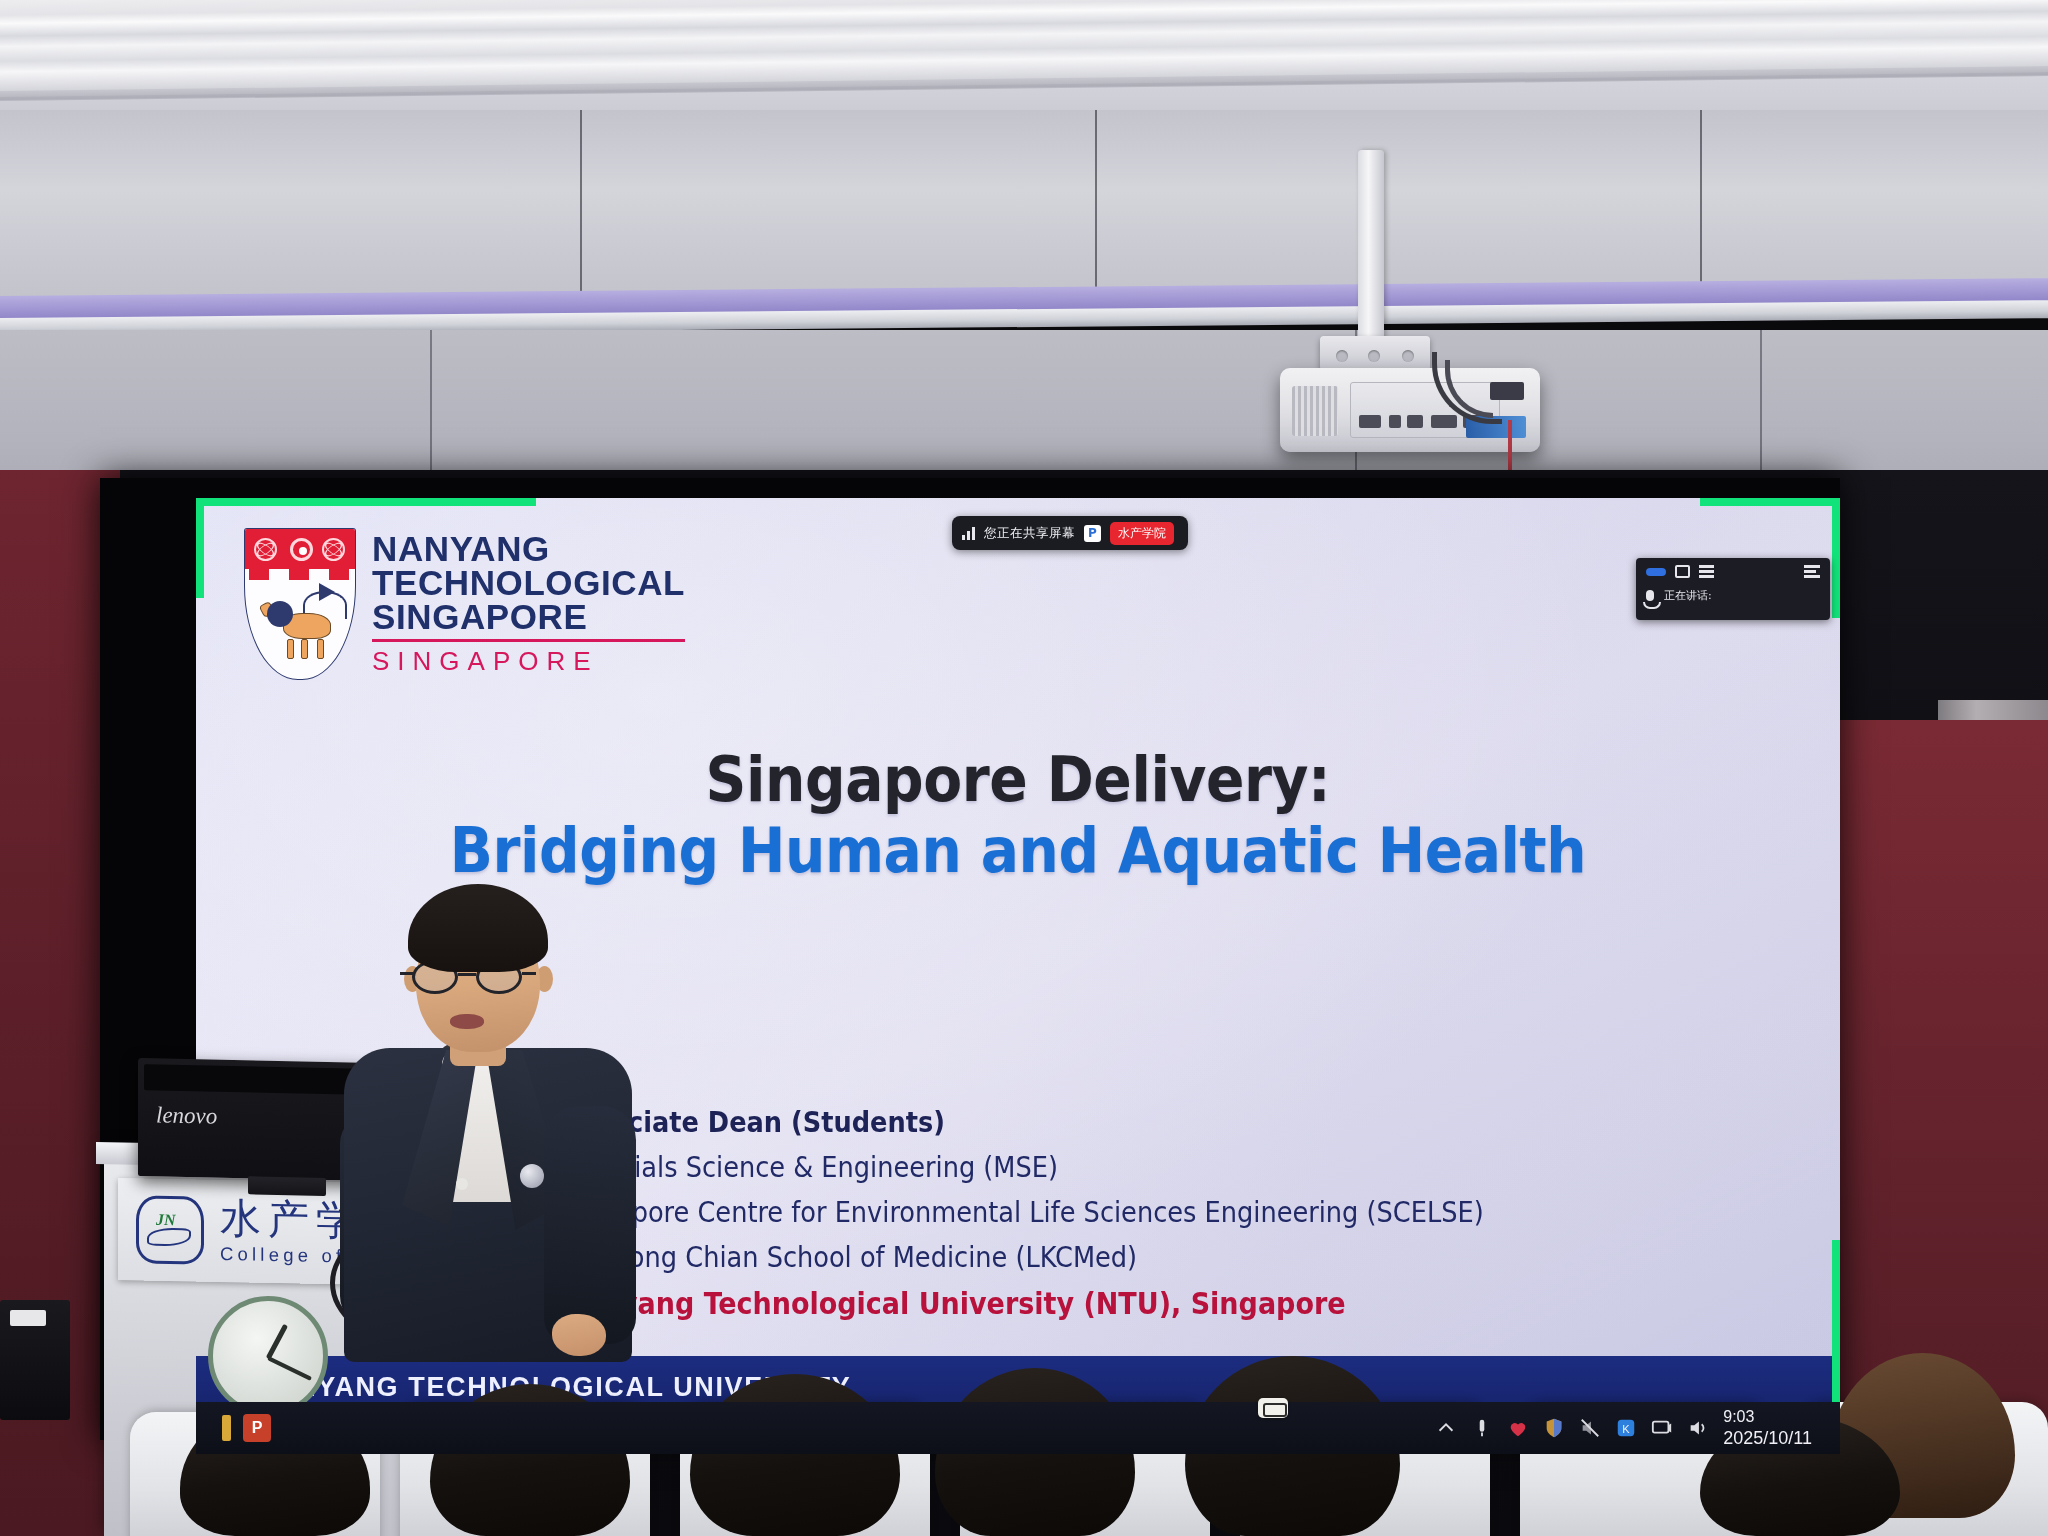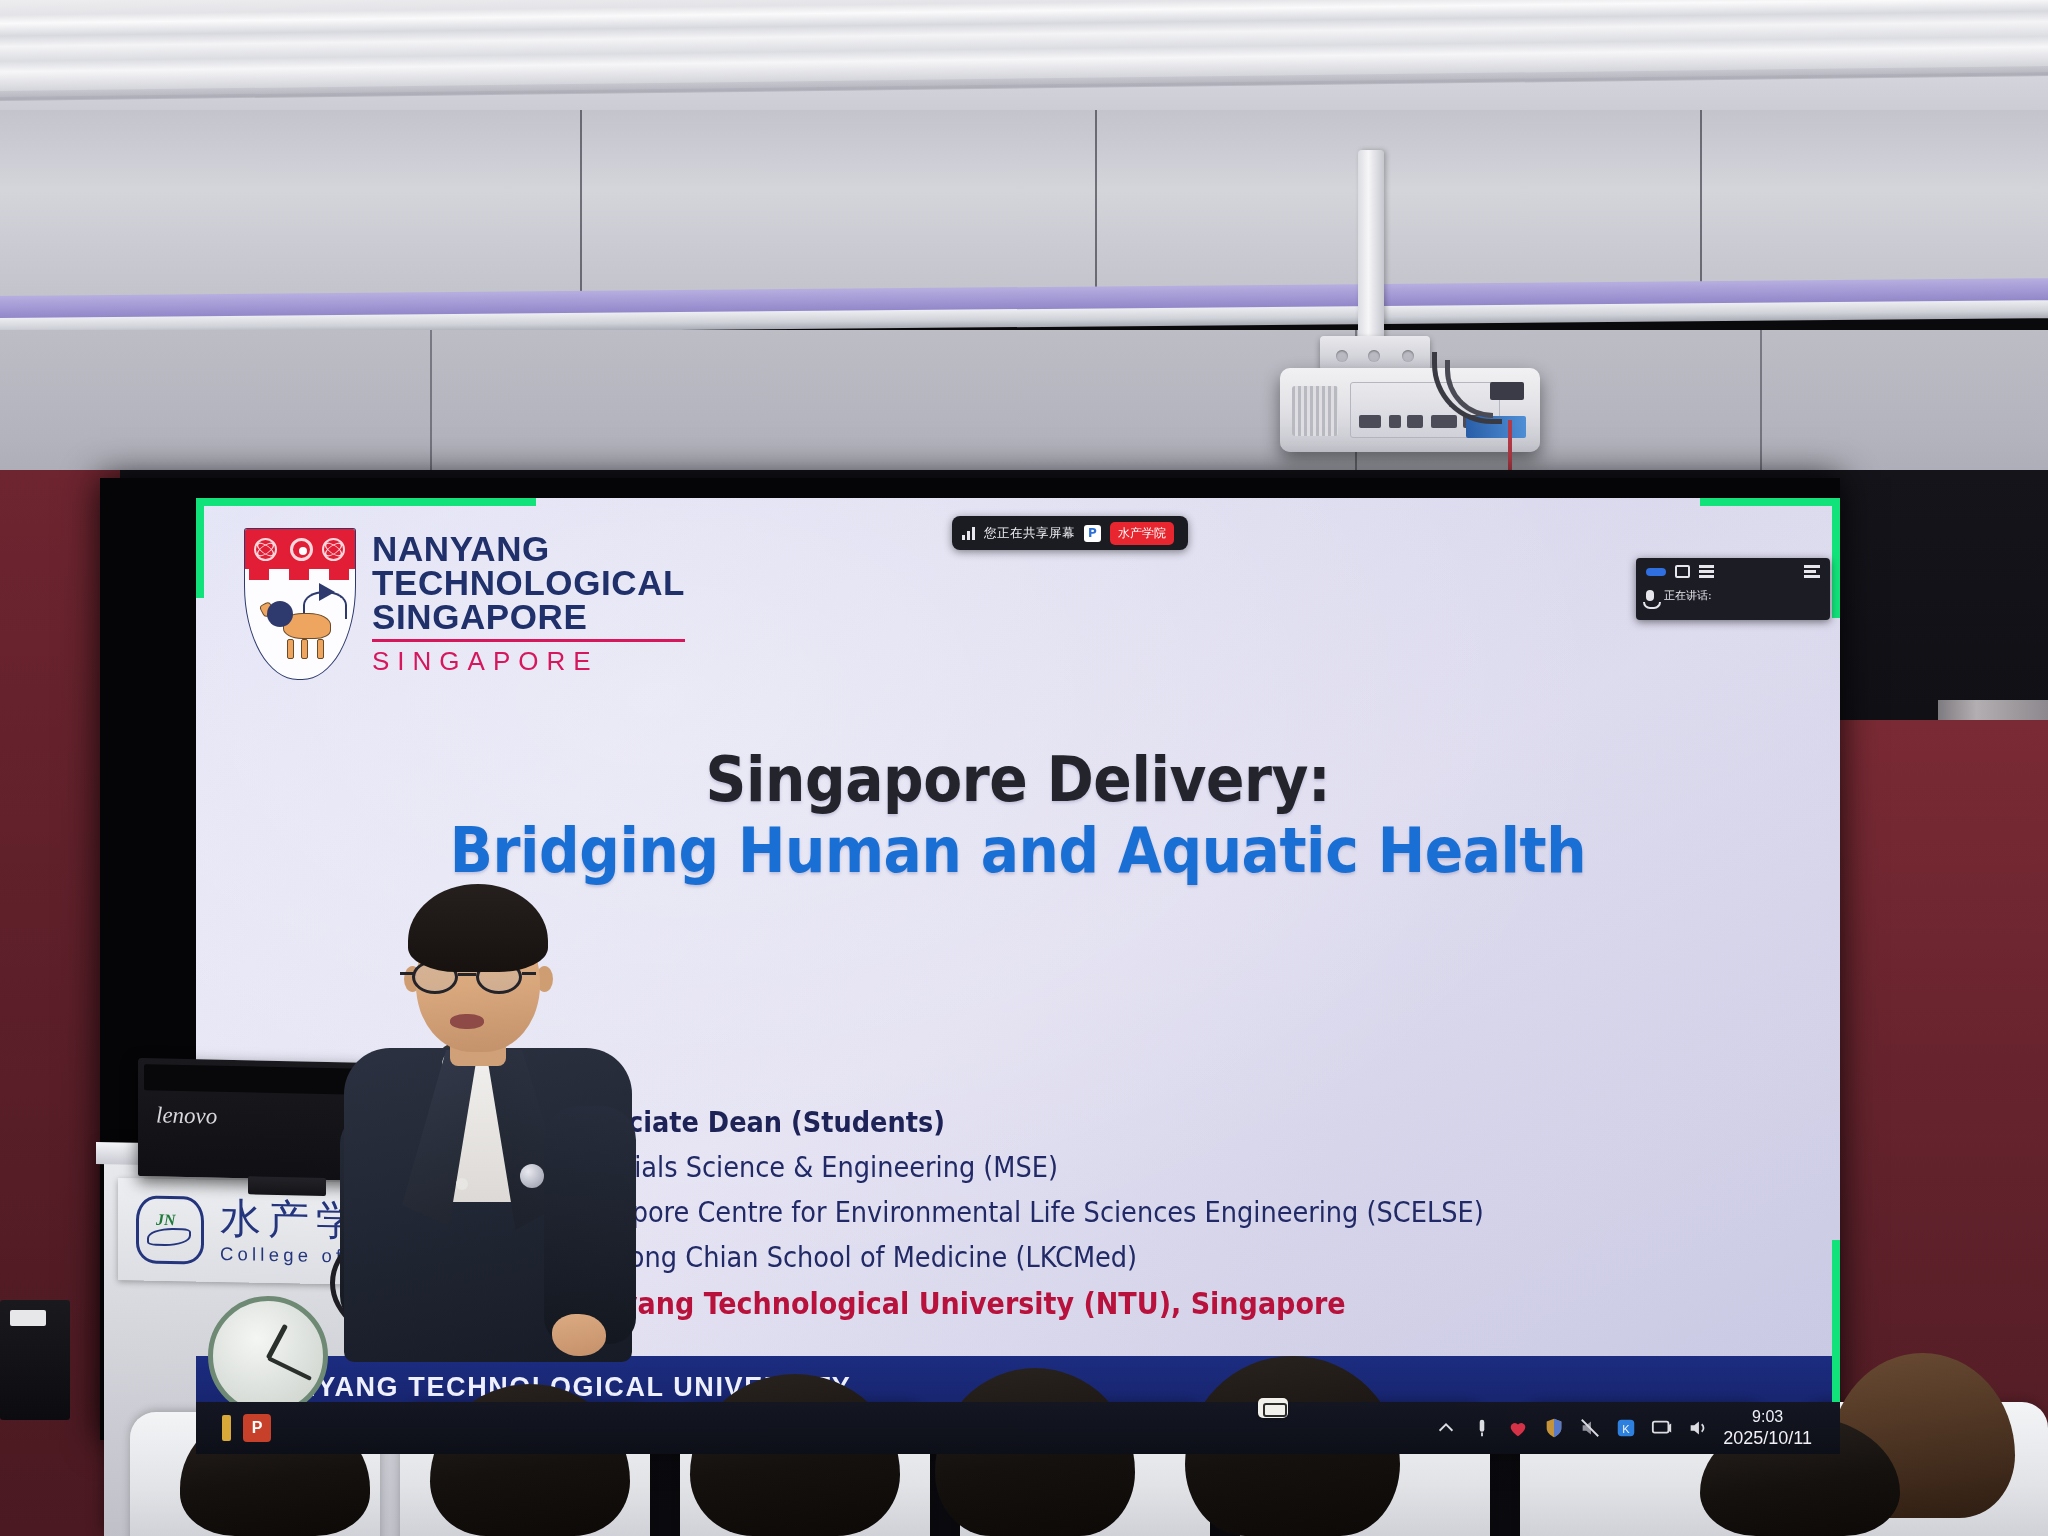--- a/index.html
+++ b/index.html
@@ -206,21 +206,21 @@
     display:flex; align-items:center; }
   .taskbar .left-apps { display:flex; align-items:center; gap:12px; padding-left:26px; }
   .tb-ic { width:28px; height:28px; border-radius:4px; }
   .tb-ic.ppt { background:#c7412a; color:#fff; font-size:16px; font-weight:bold;
     display:flex; align-items:center; justify-content:center;
     font-family:"Liberation Sans", sans-serif; }
   .tb-ic.amber { width:9px; height:26px; background:#d8a838; border-radius:2px; }
   .taskbar .tray { margin-left:auto; display:flex; align-items:center; gap:14px;
     padding-right:18px; }
   .tray-ic { width:22px; height:22px; opacity:.95; }
-  .clock { color:#f0f0f6; font-size:16px; text-align:center; line-height:1.25;
+  .clock { color:#f0f0f6; font-size:16px; line-height:1.25;
     font-family:"Liberation Sans", sans-serif; padding-right:10px; }
   .clock .d { font-size:18px; }
 
   
   .podium { position:absolute; left:104px; top:1152px; width:420px; height:384px;
     background:linear-gradient(180deg,#e9eaee 0%,#d6d7dd 45%,#bfc0c8 100%);
     transform:skewY(1.1deg); transform-origin:left top;
     box-shadow:0 -4px 16px rgba(0,0,0,.5); }
   .podium-top { position:absolute; left:96px; top:1142px; width:440px; height:22px;
     background:linear-gradient(180deg,#f4f5f8,#c9cad2);

